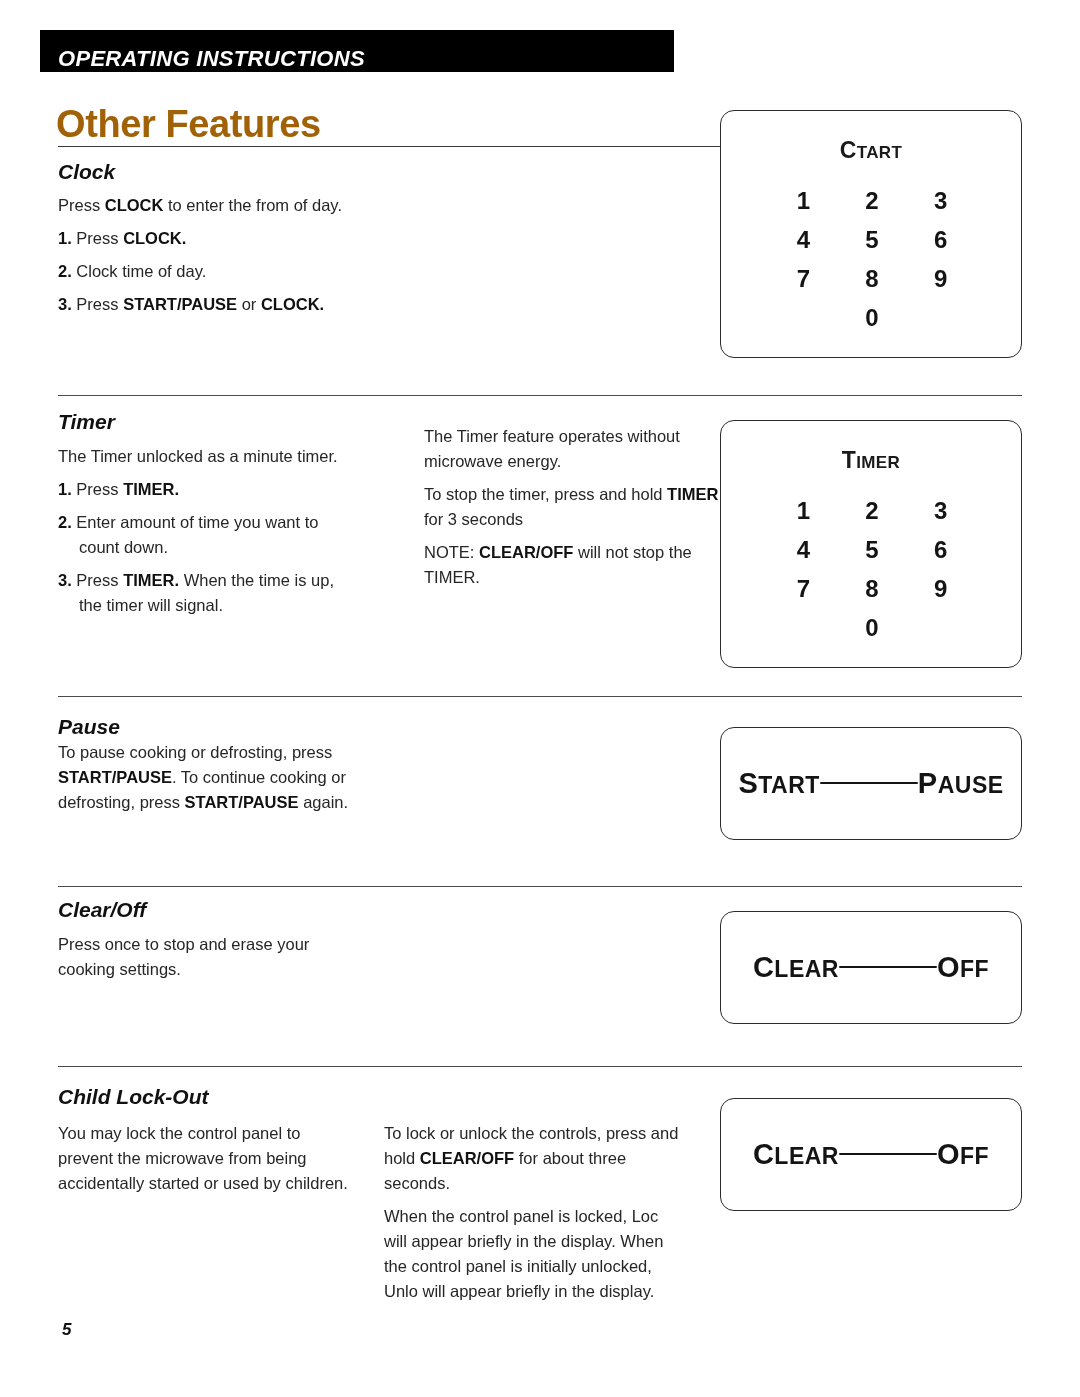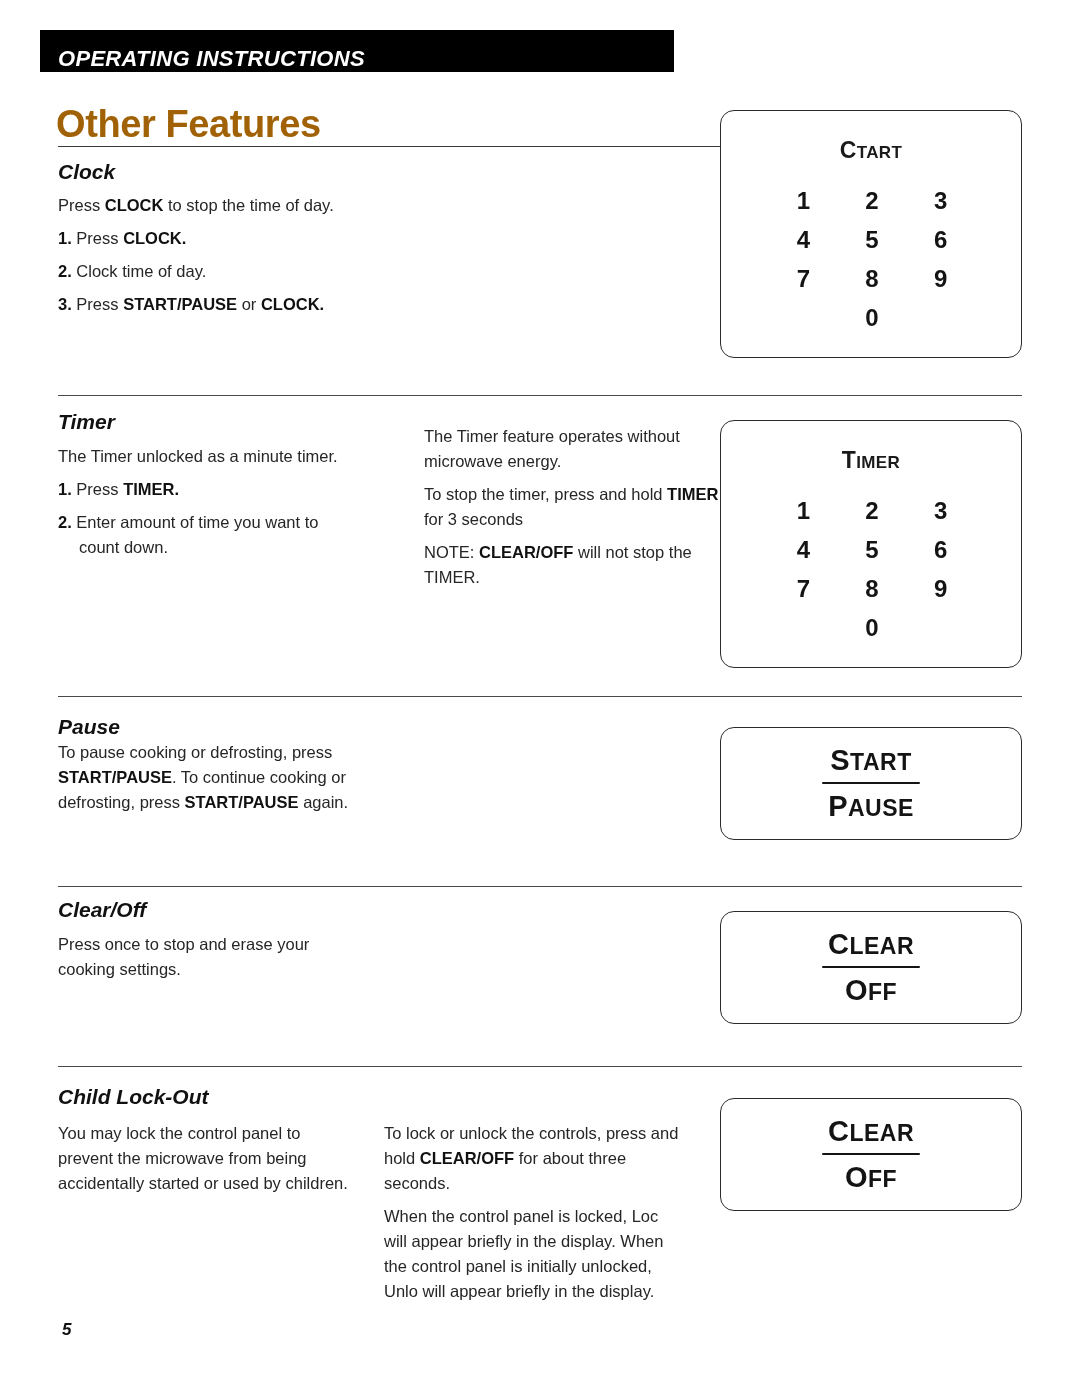--- a/index.html
+++ b/index.html
@@ -171,21 +171,20 @@
     height: 113px;
   }
   .panel-button.p-startpause { top: 727px; }
   .panel-button.p-clearoff   { top: 911px; }
   .panel-button.p-clearoff2  { top: 1098px; }
 
   .btn-stack {
     position: absolute;
     inset: 0;
     display: flex;
-    flex-direction: column;
     align-items: center;
     justify-content: center;
   }
   .btn-line {
     font-weight: bold;
     color: #141414;
     letter-spacing: 0.5px;
     line-height: 1.0;
     white-space: nowrap;
   }
@@ -220,21 +219,21 @@
     <span class="header-bar-label">OPERATING INSTRUCTIONS</span>
   </div>
 
   <h1 class="page-title">Other Features</h1>
   <div class="title-rule"></div>
 
   <h2 class="section-heading sh-clock">Clock</h2>
 
   <div class="col col-a c-clock-body">
     <p>
-      <span>Press </span><b>CLOCK</b><span> to stop the time of day.</span>
+      <span>Press </span><b>CLOCK</b><span> to enter the from of day.</span>
     </p>
     <p class="step">
       <span class="num">1.</span><span> Press </span><b>CLOCK.</b>
     </p>
     <p class="step">
       <span class="num">2.</span><span> Clock time of day.</span>
     </p>
     <p class="step">
       <span class="num">3.</span><span> Press </span><b>START/PAUSE</b><span> or </span><b>CLOCK.</b>
     </p>
@@ -260,20 +259,23 @@
   <h2 class="section-heading sh-timer">Timer</h2>
 
   <div class="col col-a c-timer-a">
     <p>The Timer unlocked as a minute timer.</p>
     <p class="step">
       <span class="num">1.</span><span> Press </span><b>TIMER.</b>
     </p>
     <p class="step">
       <span class="num">2.</span><span> Enter amount of time you want to count down.</span>
     </p>
+    <p class="step">
+      <span class="num">3.</span><span> Press </span><b>TIMER.</b><span> When the time is up, the timer will signal.</span>
+    </p>
   </div>
 
   <div class="col col-b c-timer-b">
     <p>The Timer feature operates without microwave energy.</p>
     <p>
       <span>To stop the timer, press and hold </span><b>TIMER</b><span> for 3 seconds</span>
     </p>
     <p>
       <span>NOTE: </span><b>CLEAR/OFF</b><span> will not stop the TIMER.</span>
     </p>

